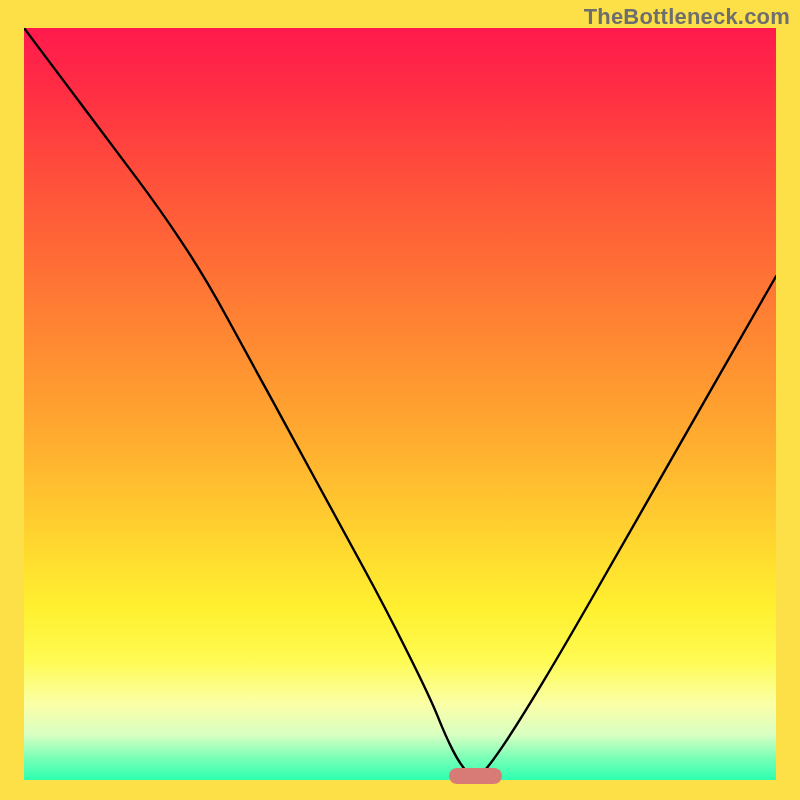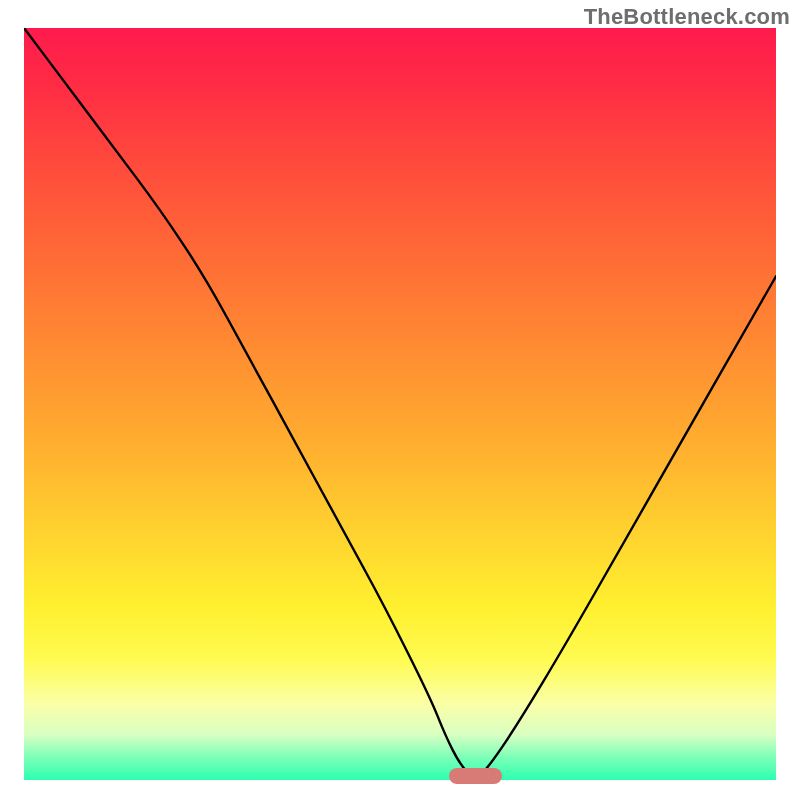--- a/index.html
+++ b/index.html
@@ -8,21 +8,21 @@
     width: 800px;
     height: 800px;
     background: #000000;
     overflow: hidden;
     font-family: Arial, Helvetica, sans-serif;
   }
   .stage {
     position: relative;
     width: 800px;
     height: 800px;
-    background: #ffffff;
+    background: #fde047;
   }
   .watermark {
     position: absolute;
     top: 4px;
     right: 10px;
     color: #6e6e6e;
     font-size: 22px;
     font-weight: 600;
     letter-spacing: 0.2px;
     user-select: none;

